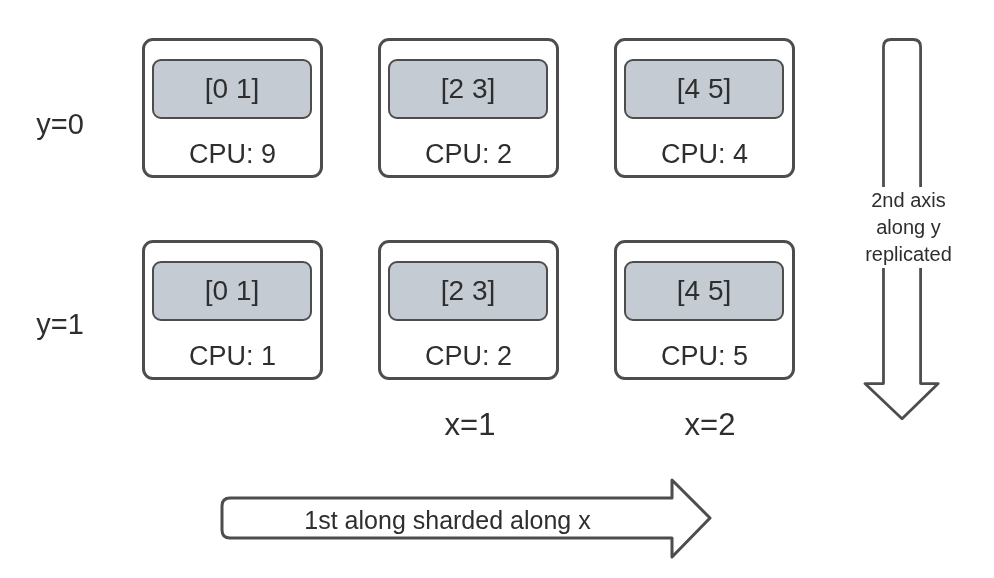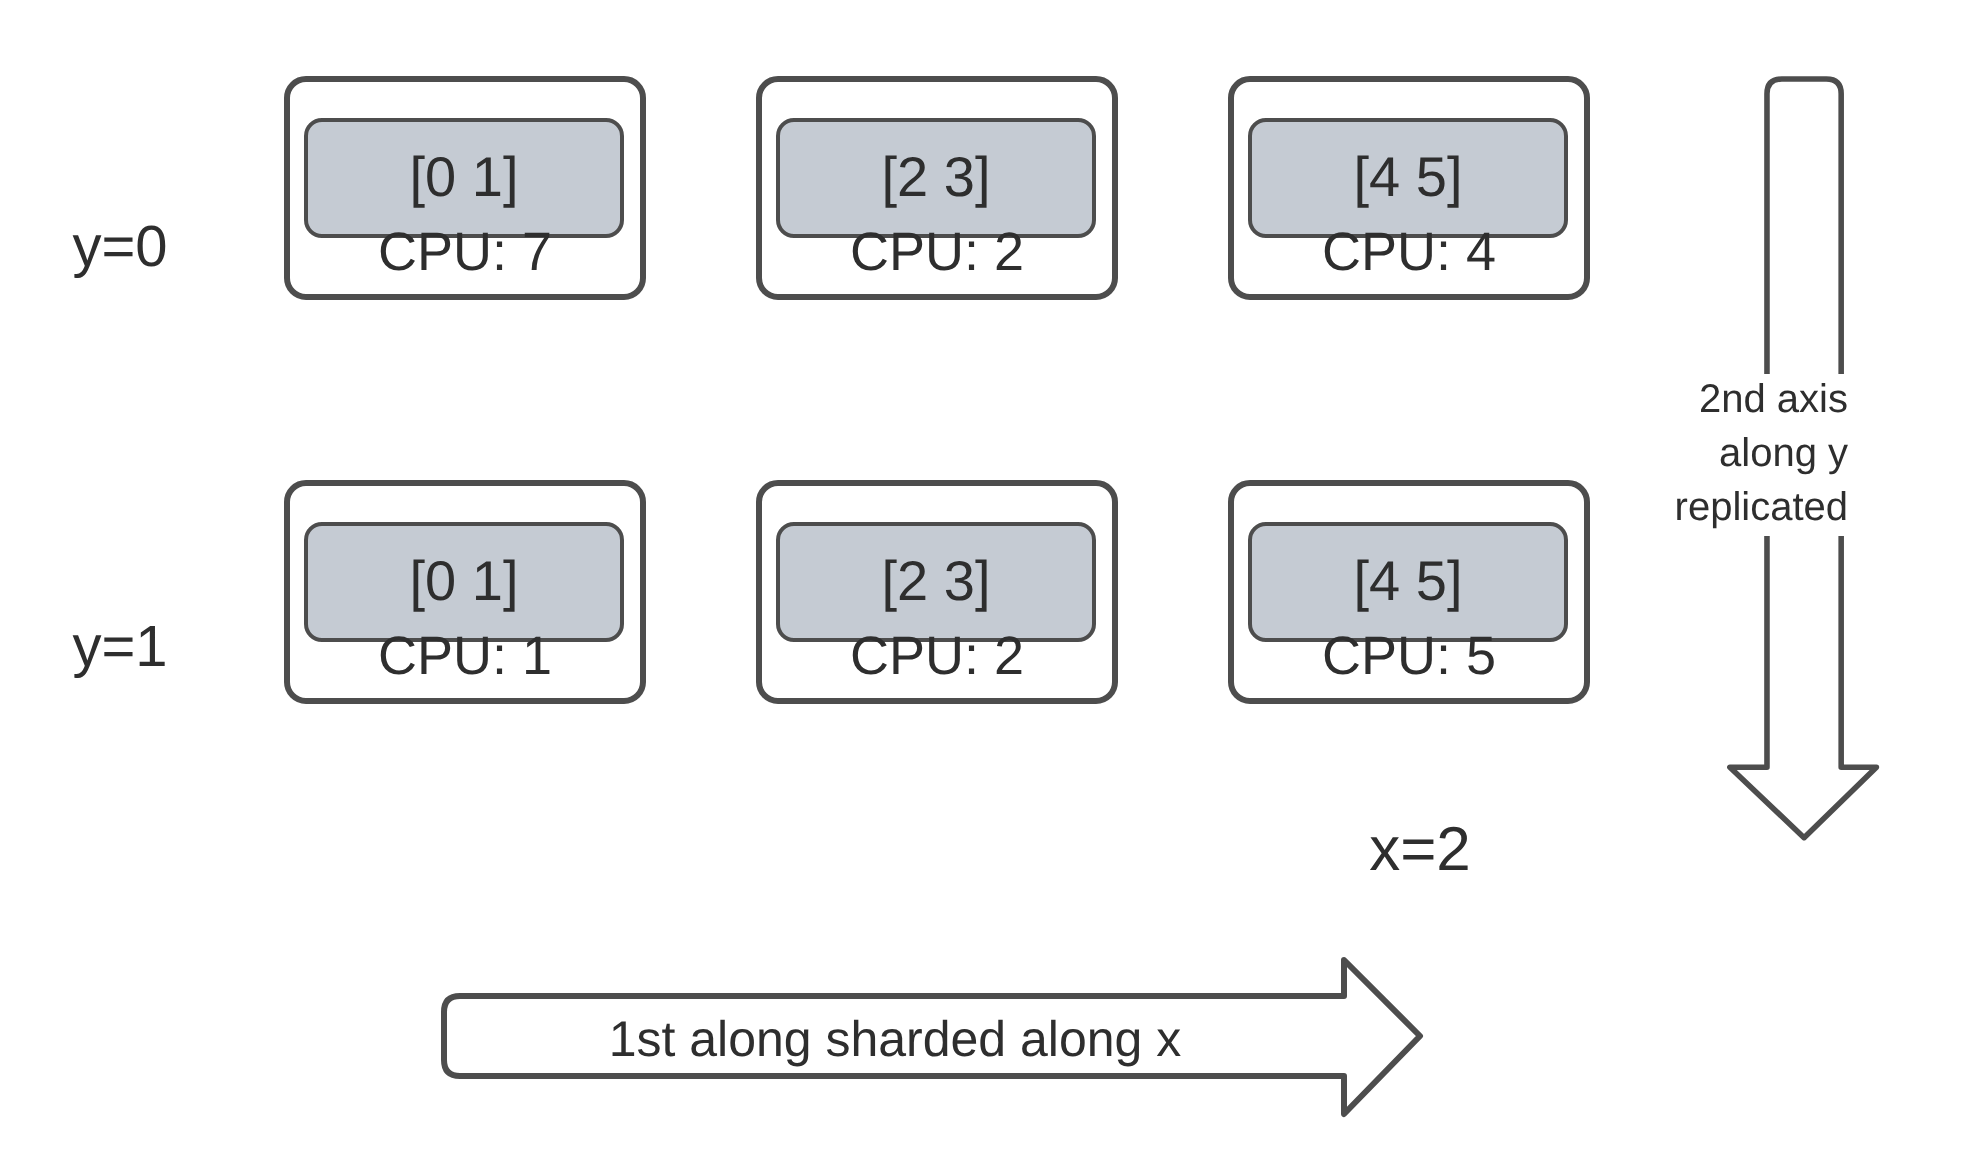--- a/index.html
+++ b/index.html
@@ -6,21 +6,21 @@
   .canvas{
     position:relative;
     width:994px;height:578px;
     background:var(--bg,#fff);
     font-family:"Liberation Sans", sans-serif;
     color:var(--text,#2e2e2e);
     overflow:hidden;
   }
   .device{
     position:absolute;
-    width:181px;height:112px;
+    width:181px;height:140px;
     background:#fff;
     border:3px solid var(--stroke,#4d4d4d);
     border-radius:11px;
     box-sizing:border-box;
   }
   .shard{
     position:absolute;
     left:7px;top:18px;
     width:160px;height:60px;
     background:var(--shard,#c5cbd3);
@@ -52,44 +52,44 @@
   }
   .arrow-svg{position:absolute;}
   .arrow-shape{
     fill:#fff;
     stroke:var(--stroke,#4d4d4d);
     stroke-width:3;
     stroke-linejoin:round;
   }
   .y-arrow-text{
     position:absolute;
-    left:799px;top:187px;width:125px;
+    left:846px;top:187px;width:125px;
     background:#fff;
-    text-align:right;
+    text-align:center;
     font-size:20px;line-height:27px;
   }
   .y-arrow-text span{display:block;}
   .x-arrow-text{
     position:absolute;
     left:230px;top:503px;width:435px;height:34px;
     text-align:center;
     font-size:25px;line-height:34px;
   }
 </style>
 </head>
 <body>
 
 <div class="canvas" style="--stroke: #4d4d4d; --shard: #c5cbd3; --text: #2e2e2e; --bg: #ffffff;">
 
   <div class="row-label" style="top:106px">y=0</div>
   <div class="row-label" style="top:306px">y=1</div>
 
   <div class="device" style="left:142px;top:38px">
     <div class="shard"><span>[0 1]</span></div>
-    <div class="cpu">CPU: 7</div>
+    <div class="cpu">CPU: 9</div>
   </div>
   <div class="device" style="left:378px;top:38px">
     <div class="shard"><span>[2 3]</span></div>
     <div class="cpu">CPU: 2</div>
   </div>
   <div class="device" style="left:614px;top:38px">
     <div class="shard"><span>[4 5]</span></div>
     <div class="cpu">CPU: 4</div>
   </div>
 
@@ -99,20 +99,21 @@
   </div>
   <div class="device" style="left:378px;top:240px">
     <div class="shard"><span>[2 3]</span></div>
     <div class="cpu">CPU: 2</div>
   </div>
   <div class="device" style="left:614px;top:240px">
     <div class="shard"><span>[4 5]</span></div>
     <div class="cpu">CPU: 5</div>
   </div>
 
+  <div class="col-label" style="left:410px">x=1</div>
   <div class="col-label" style="left:650px">x=2</div>
 
   <svg class="arrow-svg" style="left:855px;top:33px" width="95" height="422" viewBox="855 33 95 455" aria-hidden="true">
     <path class="arrow-shape" d="M 890 40
       L 914 40 Q 922 40 922 48
       L 922 411 L 941 411 L 902 449 L 862 411 L 882 411
       L 882 48 Q 882 40 890 40 Z"></path>
   </svg>
   <div class="y-arrow-text">
     <span>2nd axis</span>

